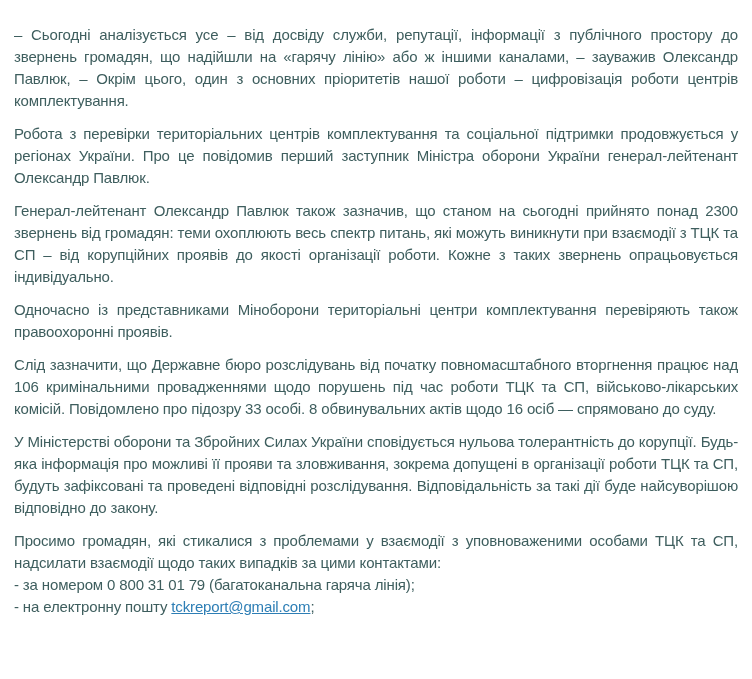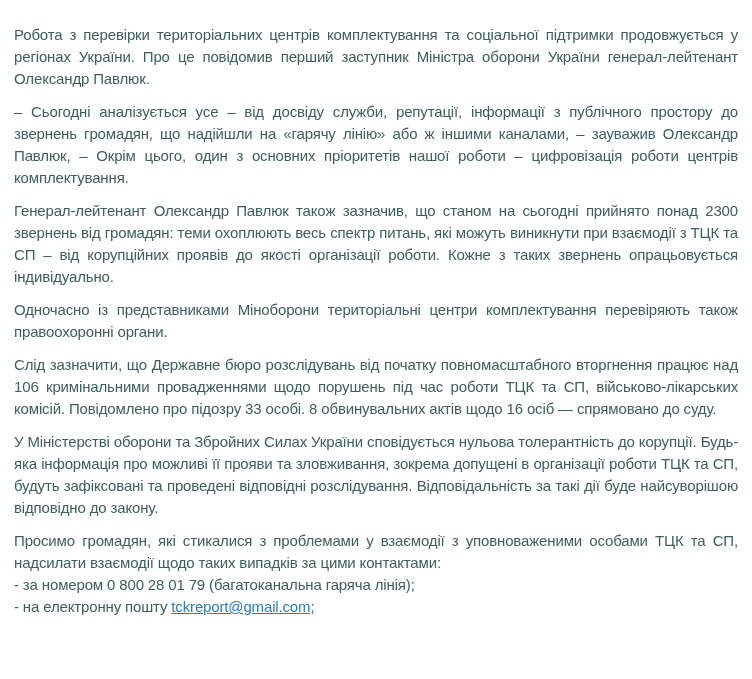--- a/index.html
+++ b/index.html
@@ -32,32 +32,32 @@
   a.doc-link {
     color: #2d7eb5;
     text-decoration: underline;
     cursor: pointer;
   }
 </style>
 </head>
 <body>
 
 <main class="article">
+  <p>– Сьогодні аналізується усе – від досвіду служби, репутації, інформації з публічного простору до звернень громадян, що надійшли на «гарячу лінію» або ж іншими каналами, – зауважив Олександр Павлюк, – Окрім цього, один з основних пріоритетів нашої роботи – цифровізація роботи центрів комплектування.</p>
+
   <p>Робота з перевірки територіальних центрів комплектування та соціальної підтримки продовжується у регіонах України. Про це повідомив перший заступник Міністра оборони України генерал-лейтенант Олександр Павлюк.</p>
-
-  <p>– Сьогодні аналізується усе – від досвіду служби, репутації, інформації з публічного простору до звернень громадян, що надійшли на «гарячу лінію» або ж іншими каналами, – зауважив Олександр Павлюк, – Окрім цього, один з основних пріоритетів нашої роботи – цифровізація роботи центрів комплектування.</p>
 
   <p>Генерал-лейтенант Олександр Павлюк також зазначив, що станом на сьогодні прийнято понад 2300 звернень від громадян: теми охоплюють весь спектр питань, які можуть виникнути при взаємодії з ТЦК та СП – від корупційних проявів до якості організації роботи. Кожне з таких звернень опрацьовується індивідуально.</p>
 
-  <p>Одночасно із представниками Міноборони територіальні центри комплектування перевіряють також правоохоронні органи.</p>
+  <p>Одночасно із представниками Міноборони територіальні центри комплектування перевіряють також правоохоронні проявів.</p>
 
 
   <p>Слід зазначити, що Державне бюро розслідувань від початку повномасштабного вторгнення працює над 106 кримінальними провадженнями щодо порушень під час роботи ТЦК та СП, військово-лікарських комісій. Повідомлено про підозру 33 особі. 8 обвинувальних актів щодо 16 осіб — спрямовано до суду.</p>
 
   <p>У Міністерстві оборони та Збройних Силах України сповідується нульова толерантність до корупції. Будь-яка інформація про можливі її прояви та зловживання, зокрема допущені в організації роботи ТЦК та СП, будуть зафіксовані та проведені відповідні розслідування. Відповідальність за такі дії буде найсуворішою відповідно до закону.</p>
 
   <p class="contacts">
     <span>Просимо громадян, які стикалися з проблемами у взаємодії з уповноваженими особами ТЦК та СП, надсилати взаємодії щодо таких випадків за цими контактами:</span><br>
-    <span>- за номером 0 800 28 01 79 (багатоканальна гаряча лінія);</span><br>
+    <span>- за номером 0 800 31 01 79 (багатоканальна гаряча лінія);</span><br>
     <span>- на електронну пошту </span><a class="doc-link" href="#">tckreport@gmail.com</a><span>;</span><br>
     
   </p>
 </main>
 
 </body></html>

